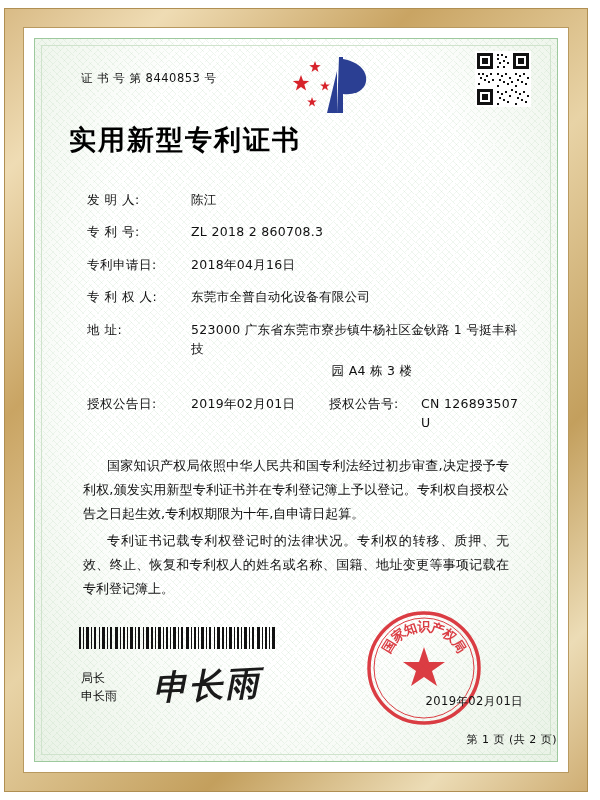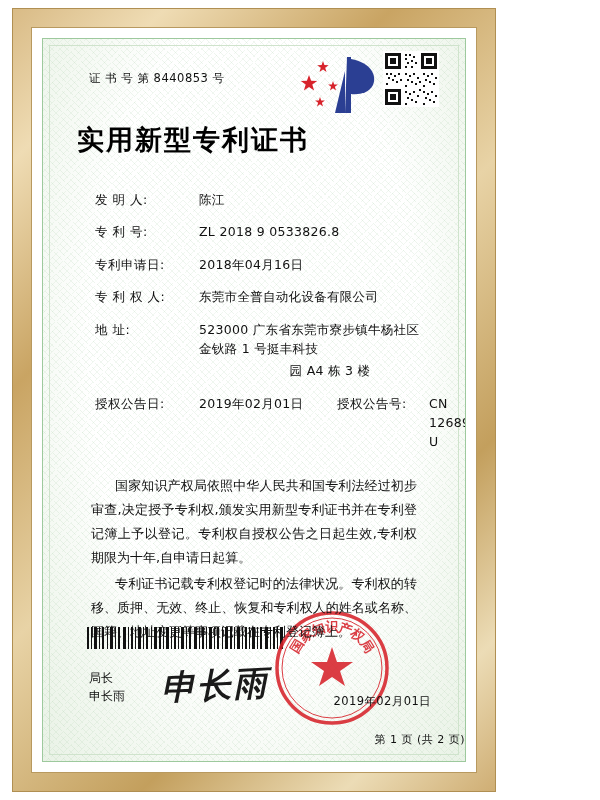--- a/index.html
+++ b/index.html
@@ -10,23 +10,23 @@
   body {
     width: 600px;
     height: 800px;
     font-family: "DejaVu Sans", "Liberation Sans", sans-serif;
     overflow: hidden;
   }
 
   
   .cert-frame {
     position: absolute;
-    left: 12px;
+    left: 4px;
     top: 8px;
-    width: 484px;
+    width: 584px;
     height: 784px;
     box-sizing: border-box;
     background:
       linear-gradient(135deg,#d9bb86 0%, #efdcb4 12%, #c9a463 30%, #e8d3a6 50%, #c39f5d 72%, #ecdcb6 88%, #cfae74 100%);
     border: 1px solid #b08f52;
     padding: 18px;
   }
   .cert-frame-inner {
     position: relative;
     width: 100%;
@@ -311,21 +311,21 @@
         <div class="fields">
 
 
           <div class="field-row">
             <div class="field-label">发 明 人:</div>
             <div class="field-value">陈江</div>
           </div>
 
           <div class="field-row">
             <div class="field-label">专 利 号:</div>
-            <div class="field-value">ZL 2018 9 0533826.8</div>
+            <div class="field-value">ZL 2018 2 860708.3</div>
           </div>
 
           <div class="field-row">
             <div class="field-label">专利申请日:</div>
             <div class="field-value">2018年04月16日</div>
           </div>
 
           <div class="field-row">
             <div class="field-label">专 利 权 人:</div>
             <div class="field-value">东莞市全普自动化设备有限公司</div>

